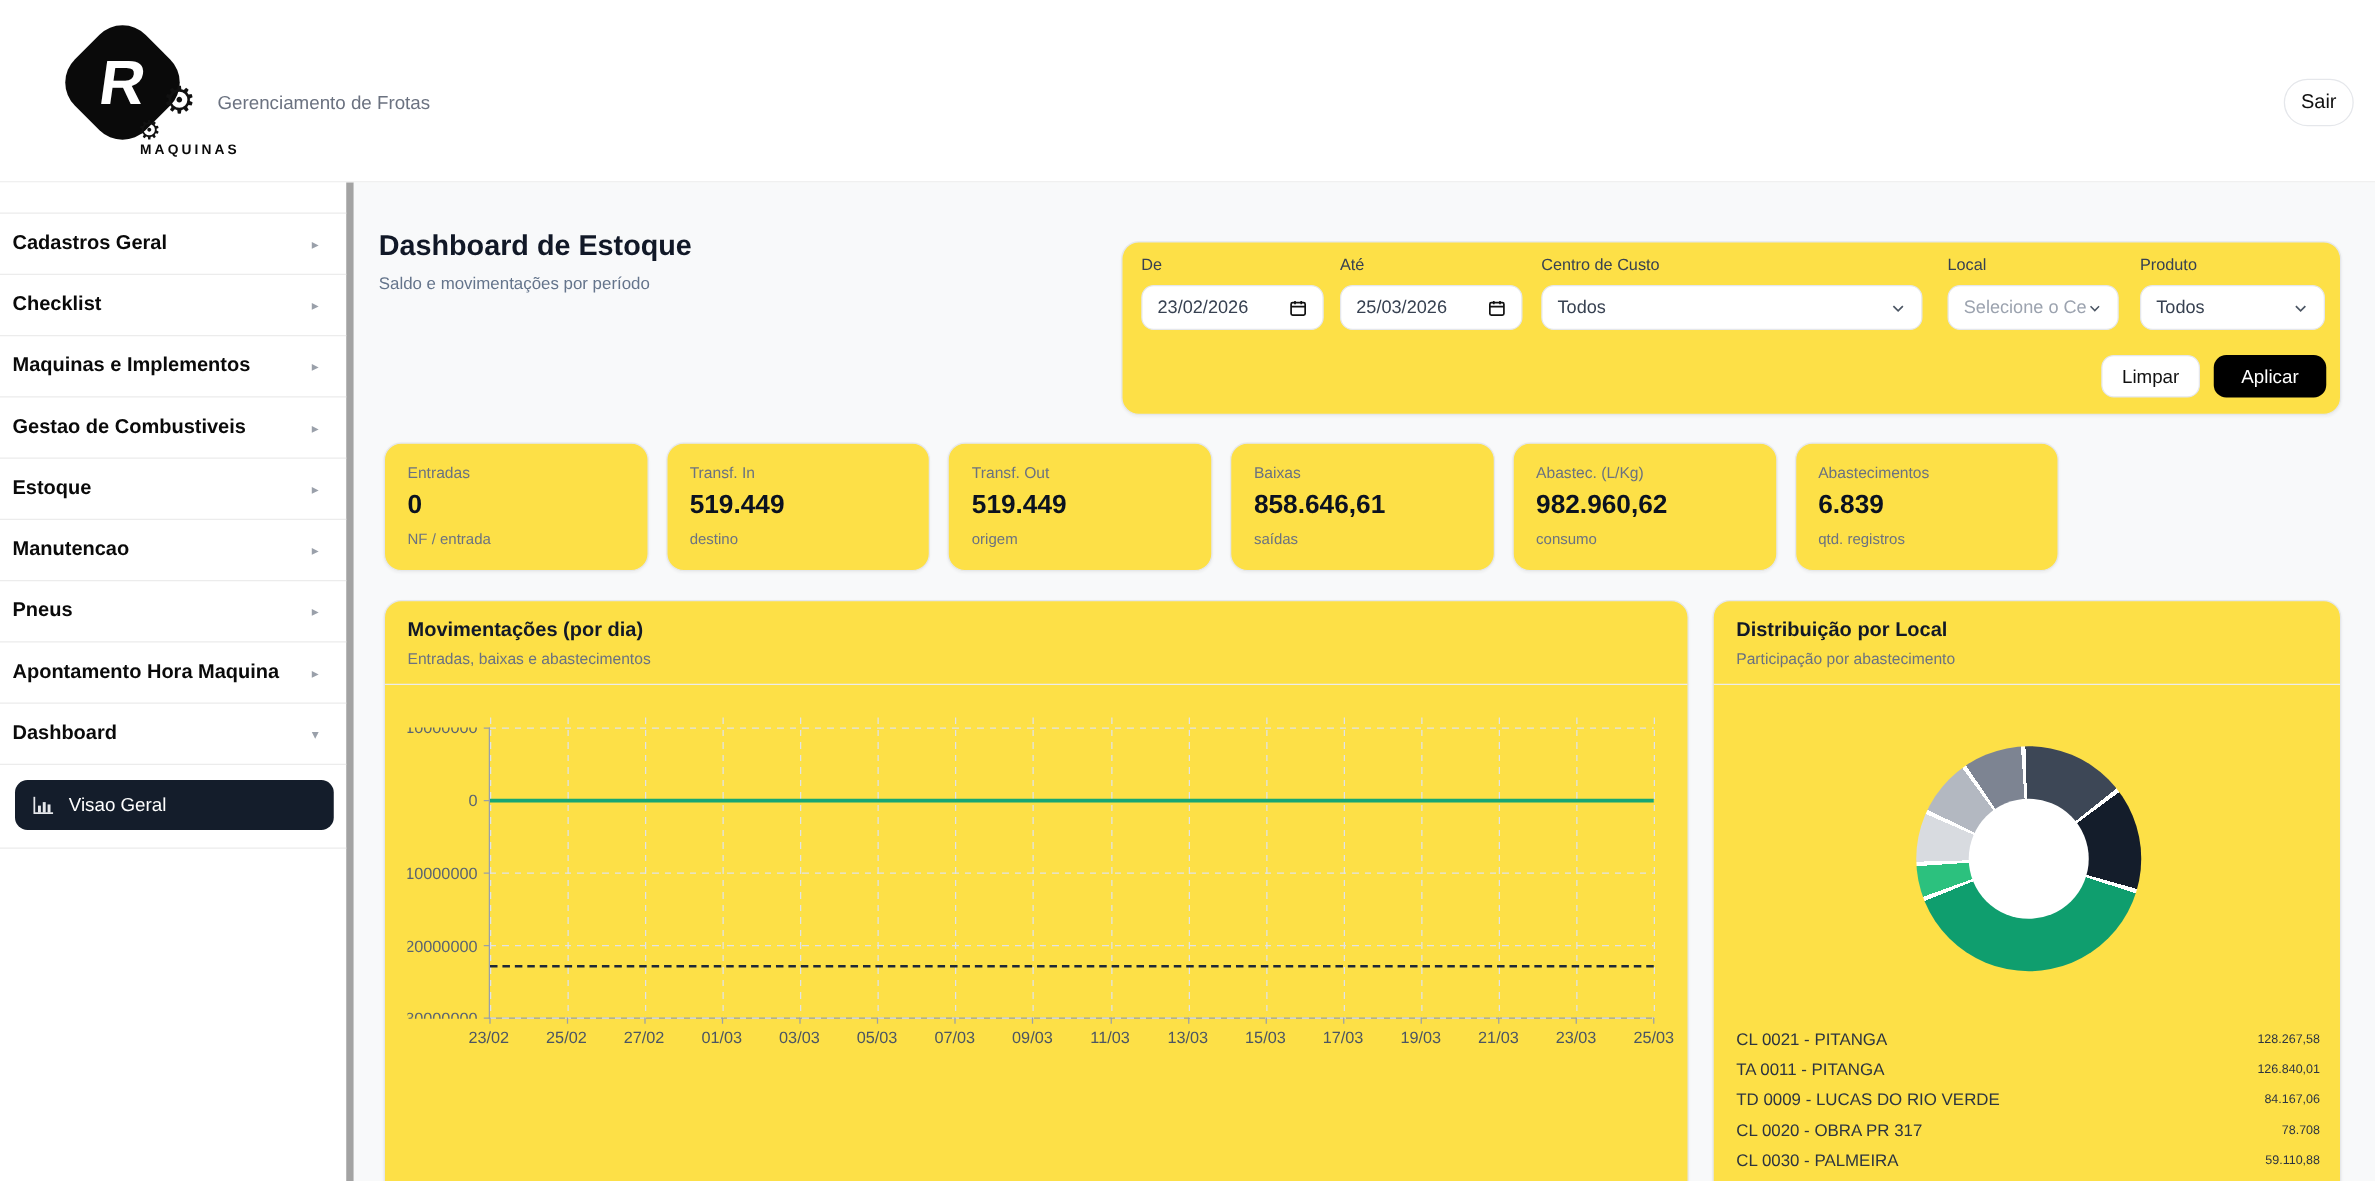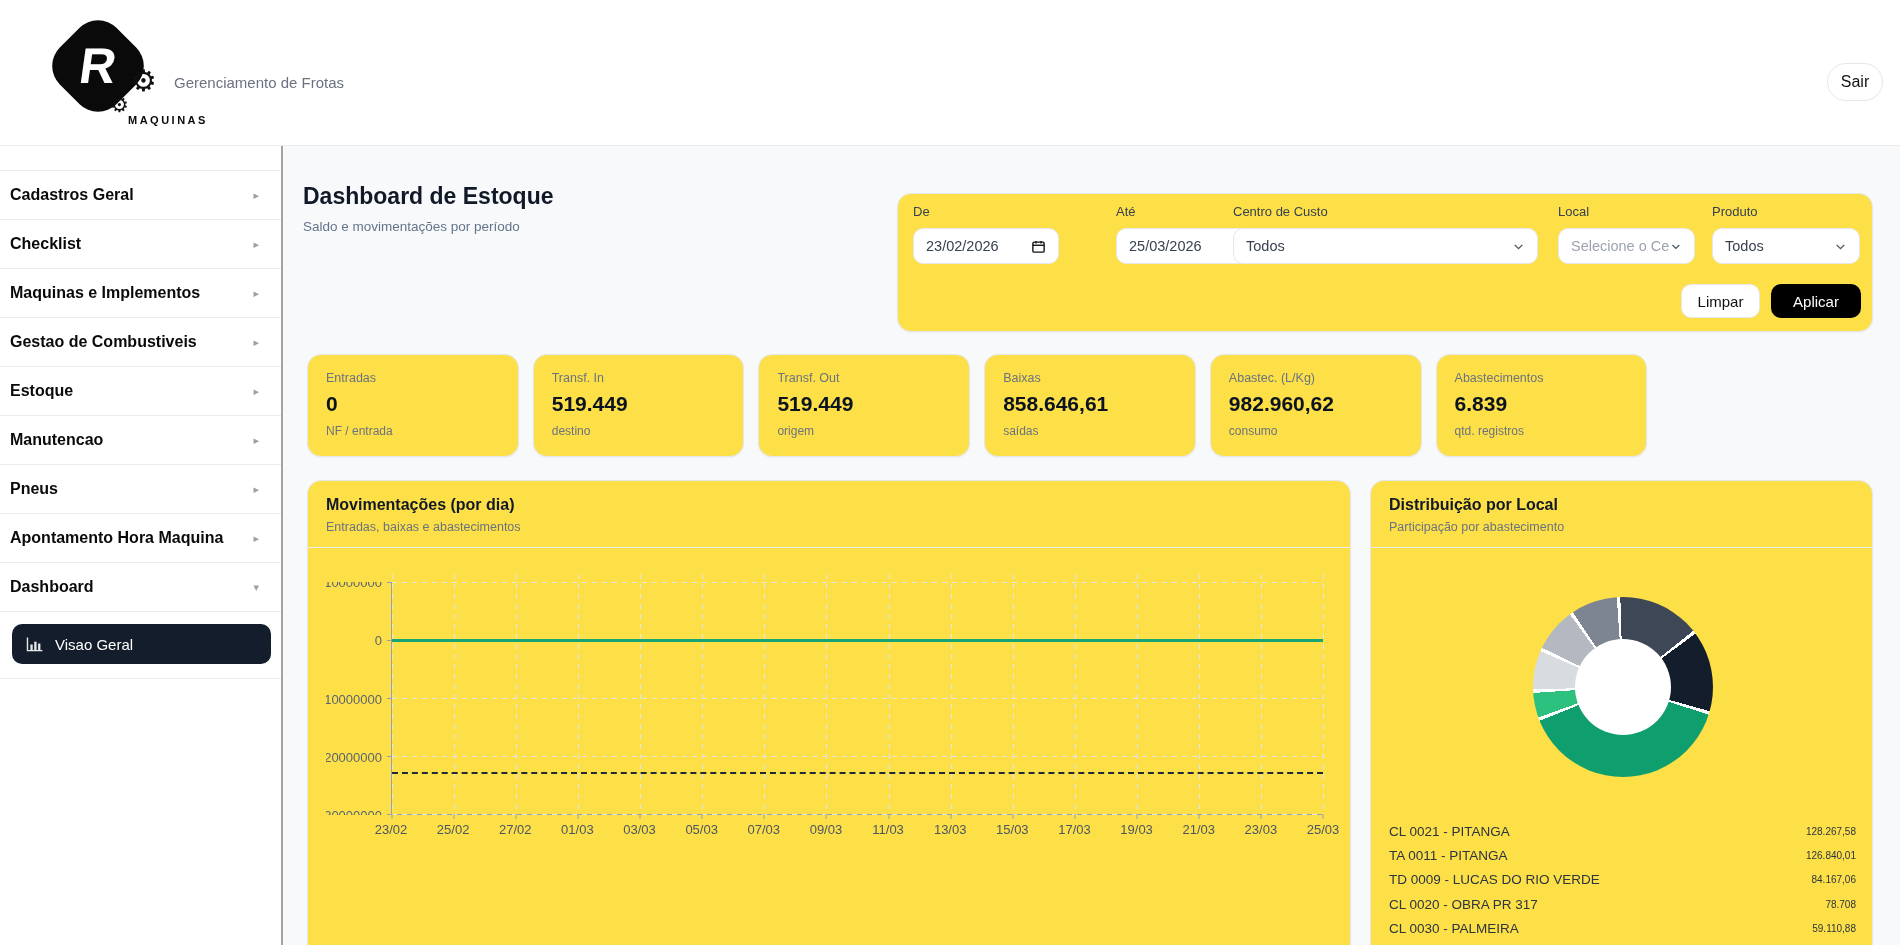--- a/index.html
+++ b/index.html
@@ -8,47 +8,47 @@
   .app { position:relative; width:1900px; height:945px; background:#fff; }
 
   
   .top-header { position:absolute; left:0; top:0; width:1900px; height:146px; background:#fff; border-bottom:1px solid #ececec; }
   .logo { position:absolute; left:24px; top:8px; width:150px; height:130px; cursor:pointer; }
   .logo-mark { position:absolute; left:34px; top:18px; width:80px; height:80px; background:#0a0a0a; border-radius:26px; transform:rotate(45deg); display:flex; align-items:center; justify-content:center; }
   .logo-r { transform:rotate(-45deg) skewX(-8deg); color:#fff; font-size:50px; font-weight:bold; line-height:1; }
   .gear { position:absolute; color:#111; line-height:1; }
   .gear.g1 { left:106px; top:58px; font-size:30px; }
   .gear.g2 { left:86px; top:86px; font-size:21px; }
-  .logo-word { position:absolute; left:104px; top:106px; font-size:11px; font-weight:bold; letter-spacing:2.5px; color:#0a0a0a; }
+  .logo-word { position:absolute; left:88px; top:106px; font-size:11px; font-weight:bold; letter-spacing:2.5px; color:#0a0a0a; }
   .tagline { position:absolute; left:174px; top:74px; font-size:15px; color:#6b7280; }
   .sair-btn { position:absolute; right:17px; top:63px; width:56px; height:38px; background:#fff; border:1px solid #e5e7eb; border-radius:19px; font-size:16px; color:#111; font-family:inherit; cursor:pointer; }
 
   
-  .sidebar { position:absolute; left:0; top:146px; width:283px; height:799px; background:#fff; border-right:2px solid #a3a3a3; }
+  .sidebar { position:absolute; left:0; top:146px; width:283px; height:799px; background:#fff; border-right:6px solid #a3a3a3; }
   .side-nav { margin-top:24px; border-top:1px solid #ececec; }
   .side-item { height:49px; border-bottom:1px solid #ececec; display:flex; align-items:center; justify-content:space-between; padding:0 22px 0 10px; cursor:pointer; }
   .side-label { font-size:16px; font-weight:bold; color:#0a0a0a; }
   .side-chev { font-size:11px; color:#9aa0aa; }
   .side-sub { margin:12px 10px 0 12px; height:40px; background:#141d2b; border-radius:10px; color:#fff; display:flex; align-items:center; gap:12px; padding:0 14px; font-size:15px; cursor:pointer; }
   .side-sub-divider { margin-top:14px; border-bottom:1px solid #ececec; }
 
   
   .main { position:absolute; left:283px; top:146px; width:1617px; height:799px; background:#f8f9fa; overflow:hidden; }
   .page-title { position:absolute; left:20px; top:37px; font-size:23px; font-weight:bold; color:#111827; }
   .page-subtitle { position:absolute; left:20px; top:73px; font-size:13.5px; color:#64748b; }
 
   .card { background:#fde047; border:1px solid #e5e7eb; border-radius:14px; box-shadow:0 1px 2px rgba(0,0,0,.04); }
 
   
   .filter-card { position:absolute; left:614px; top:47px; width:976px; height:139px; }
   .field { position:absolute; top:10px; }
   .field label { display:block; font-size:13px; color:#374151; margin-bottom:9px; }
   .inputbox { height:36px; border:1px solid #e5e7eb; border-radius:10px; background:#fff; display:flex; align-items:center; justify-content:space-between; padding:0 12px; font-size:14.5px; color:#374151; cursor:pointer; }
   .f-de { left:15px; width:146px; }
-  .f-ate { left:174px; width:146px;margin-left:44px; }
+  .f-ate { left:174px; width:146px; }
   .f-cc { left:335px; width:305px; }
   .f-local { left:660px; width:137px; }
   .f-produto { left:814px; width:148px; }
   .placeholder { color:#9ca3af; white-space:nowrap; overflow:hidden; }
   .filter-btns { position:absolute; right:11px; top:90px; display:flex; gap:11px;margin-left:14px; }
   .btn-limpar { width:79px; height:34px; background:#fff; border:1px solid #e5e7eb; border-radius:10px; font-size:15px; color:#111; font-family:inherit; cursor:pointer; }
   .btn-aplicar { width:90px; height:34px; background:#000; border:none; border-radius:10px; font-size:15px; color:#fff; font-family:inherit; cursor:pointer; }
 
   
   .kpi-row { position:absolute; left:24px; top:208px; width:1566px; height:103px; display:grid; grid-template-columns:repeat(7,1fr); gap:14px; }

